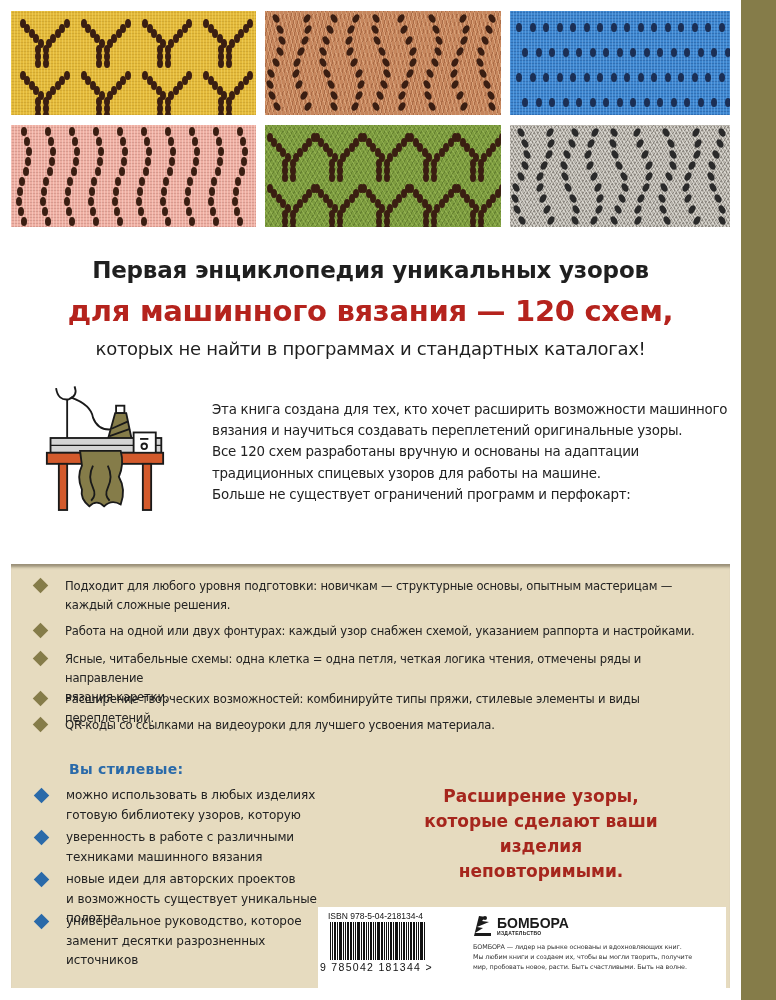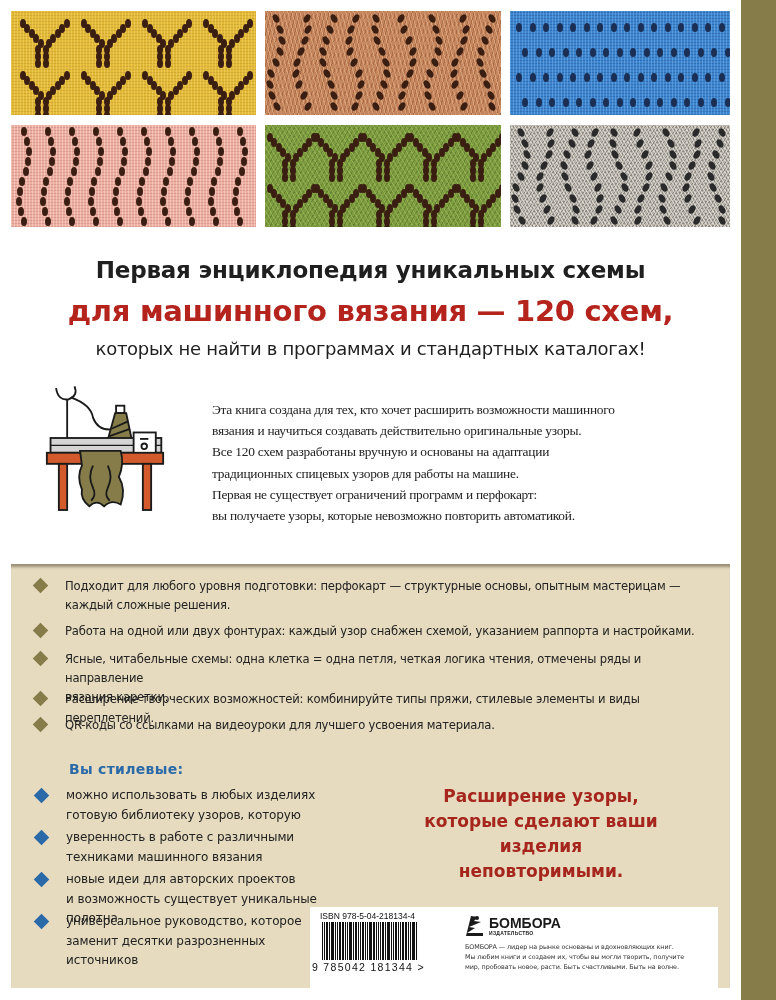--- a/index.html
+++ b/index.html
@@ -52,21 +52,21 @@
   .hl1 { top: 257px; font-size: 23px; color: #1f1f1f; font-family: "DejaVu Sans", sans-serif; letter-spacing: -0.2px; }
   .hl2 { top: 294px; font-size: 29px; color: #b5231d; font-weight: bold; font-family: "DejaVu Sans", sans-serif; letter-spacing: -0.3px; }
   .hl3 { top: 338px; font-size: 18px; color: #1f1f1f; font-family: "DejaVu Sans", sans-serif; letter-spacing: -0.3px; }
 
   
   .machine-icon { position: absolute; left: 45px; top: 380px; width: 120px; height: 140px; }
   .intro-text {
     position: absolute; left: 212px; top: 399px; width: 520px;
     font-size: 13.4px; line-height: 21.2px; color: #222; letter-spacing: -0.25px;
   }
-  .intro-text div { white-space: nowrap; font-family: Liberation Serif, serif; }
+  .intro-text div { white-space: nowrap; }
 
   
   .panel {
     position: absolute; left: 11px; top: 564px; width: 719px; height: 424px;
     background: #e6dbbf;
     box-shadow: inset 0 5px 3px -2px rgba(90,80,60,0.55);
   }
   .feature {
     position: absolute; left: 24px; width: 680px;
     font-size: 11.6px; line-height: 19px; color: #222; letter-spacing: -0.2px;
@@ -90,21 +90,21 @@
   }
   .receive-item .rtext { margin-left: 30px; display: block; }
 
   .slogan {
     position: absolute; left: 380px; top: 220px; width: 300px; text-align: center;
     color: #a6261d; font-size: 17px; font-weight: bold; line-height: 25px;
   }
 
   
   .barcode-box {
-    position: absolute; left: 310px; top: 907px; width: 408px; height: 93px; background: #fff;
+    position: absolute; left: 318px; top: 907px; width: 408px; height: 93px; background: #fff;
   }
   .isbn-label { position: absolute; left: 10px; top: 4px; font-size: 8.5px; color: #111; font-family: "Liberation Sans", sans-serif; }
   .barcode { position: absolute; left: 12px; top: 15px; width: 96px; height: 38px; display: flex; align-items: stretch; }
   .barcode span { display: block; background: #111; margin-right: 1px; }
   .barcode-digits { position: absolute; left: 2px; top: 54px; font-size: 10.5px; color: #111; font-family: "Liberation Sans", sans-serif; letter-spacing: 1.3px; }
   .publisher-logo { position: absolute; left: 155px; top: 8px; display: flex; align-items: center; }
   .publisher-name { font-family: "Liberation Sans", sans-serif; font-weight: bold; font-size: 14px; color: #1a1a1a; line-height: 13px; }
   .publisher-sub { font-family: "Liberation Sans", sans-serif; font-weight: bold; font-size: 5px; color: #1a1a1a; letter-spacing: 0.3px; }
   .publisher-desc { position: absolute; left: 155px; top: 35px; width: 250px; font-size: 6.4px; line-height: 10px; color: #333; letter-spacing: -0.1px; }
   .publisher-desc div { white-space: nowrap; }
@@ -746,21 +746,21 @@
       <div class="hole dk" style="left: 202.51px; top: 25px; transform: rotate(-30deg);"></div>
       <div class="hole dk" style="left: 198.589px; top: 36px; transform: rotate(-30deg);"></div>
       <div class="hole dk" style="left: 197.68px; top: 47px; transform: rotate(-30deg);"></div>
       <div class="hole dk" style="left: 200.336px; top: 58px; transform: rotate(-30deg);"></div>
       <div class="hole dk" style="left: 204.945px; top: 69px; transform: rotate(-30deg);"></div>
       <div class="hole dk" style="left: 208.711px; top: 80px; transform: rotate(-30deg);"></div>
       <div class="hole dk" style="left: 209.35px; top: 91px; transform: rotate(-30deg);"></div>
     </div>
   </div>
 
-<h1 class="headline hl1">Первая энциклопедия уникальных схемы</h1>
+<h1 class="headline hl1">Первая энциклопедия уникальных узоров</h1>
 <h2 class="headline hl2">для машинного вязания — 120 схем,</h2>
 <p class="headline hl3">которых не найти в программах и стандартных каталогах!</p>
 
 <svg class="machine-icon" viewBox="0 0 130 150">
   <path d="M12 8 Q14 22 26 20 Q36 16 32 6" fill="none" stroke="#1a1a1a" stroke-width="2"></path>
   <line x1="24" y1="20" x2="24" y2="62" stroke="#1a1a1a" stroke-width="2"></line>
   <path d="M28 18 Q50 26 52 40 Q58 56 76 52" fill="none" stroke="#1a1a1a" stroke-width="2"></path>
   <rect x="77" y="27" width="9" height="8" fill="#fff" stroke="#1a1a1a" stroke-width="2"></rect>
   <path d="M76 35 L88 35 L94 64 L68 64 Z" fill="#857c49" stroke="#1a1a1a" stroke-width="2"></path>
   <line x1="72" y1="52" x2="90" y2="44" stroke="#1a1a1a" stroke-width="2"></line>
@@ -773,31 +773,30 @@
   <rect x="2" y="78" width="126" height="12" fill="#d35a2c" stroke="#1a1a1a" stroke-width="2"></rect>
   <rect x="15" y="90" width="9" height="50" fill="#d35a2c" stroke="#1a1a1a" stroke-width="2"></rect>
   <rect x="106" y="90" width="9" height="50" fill="#d35a2c" stroke="#1a1a1a" stroke-width="2"></rect>
   <path d="M38 76 L82 76 Q86 90 80 104 Q88 118 82 134 Q72 128 64 136 Q56 128 48 136 Q38 128 40 118 Q34 104 40 92 Z" fill="#857c49" stroke="#1a1a1a" stroke-width="2"></path>
   <path d="M52 92 Q46 104 52 116 Q56 124 50 130" fill="none" stroke="#1a1a1a" stroke-width="2"></path>
   <path d="M68 92 Q74 104 68 116 Q64 124 70 130" fill="none" stroke="#1a1a1a" stroke-width="2"></path>
 </svg>
 
 <div class="intro-text">
   <div>Эта книга создана для тех, кто хочет расширить возможности машинного</div>
-  <div>вязания и научиться создавать действительно оригинальные узоры.</div>
+  <div>вязания и научиться создавать переплетений оригинальные узоры.</div>
   <div>Все 120 схем разработаны вручную и основаны на адаптации</div>
   <div>традиционных спицевых узоров для работы на машине.</div>
-  <div>Первая не существует ограничений программ и перфокарт:</div>
-  <div>вы получаете узоры, которые невозможно повторить автоматикой.</div>
+  <div>Больше не существует ограничений программ и перфокарт:</div>
 </div>
 
 <div class="panel">
   <div class="feature" style="top:13px">
     <span class="diamond"></span>
-    <span class="ftext">Подходит для любого уровня подготовки: перфокарт — структурные основы, опытным мастерицам —</span>
+    <span class="ftext">Подходит для любого уровня подготовки: новичкам — структурные основы, опытным мастерицам —</span>
     <span class="ftext">каждый сложные решения.</span>
   </div>
   <div class="feature" style="top:58px">
     <span class="diamond"></span>
     <span class="ftext">Работа на одной или двух фонтурах: каждый узор снабжен схемой, указанием раппорта и настройками.</span>
   </div>
   <div class="feature" style="top:86px">
     <span class="diamond"></span>
     <span class="ftext">Ясные, читабельные схемы: одна клетка = одна петля, четкая логика чтения, отмечены ряды и направление</span>
     <span class="ftext">вязания каретки.</span>

